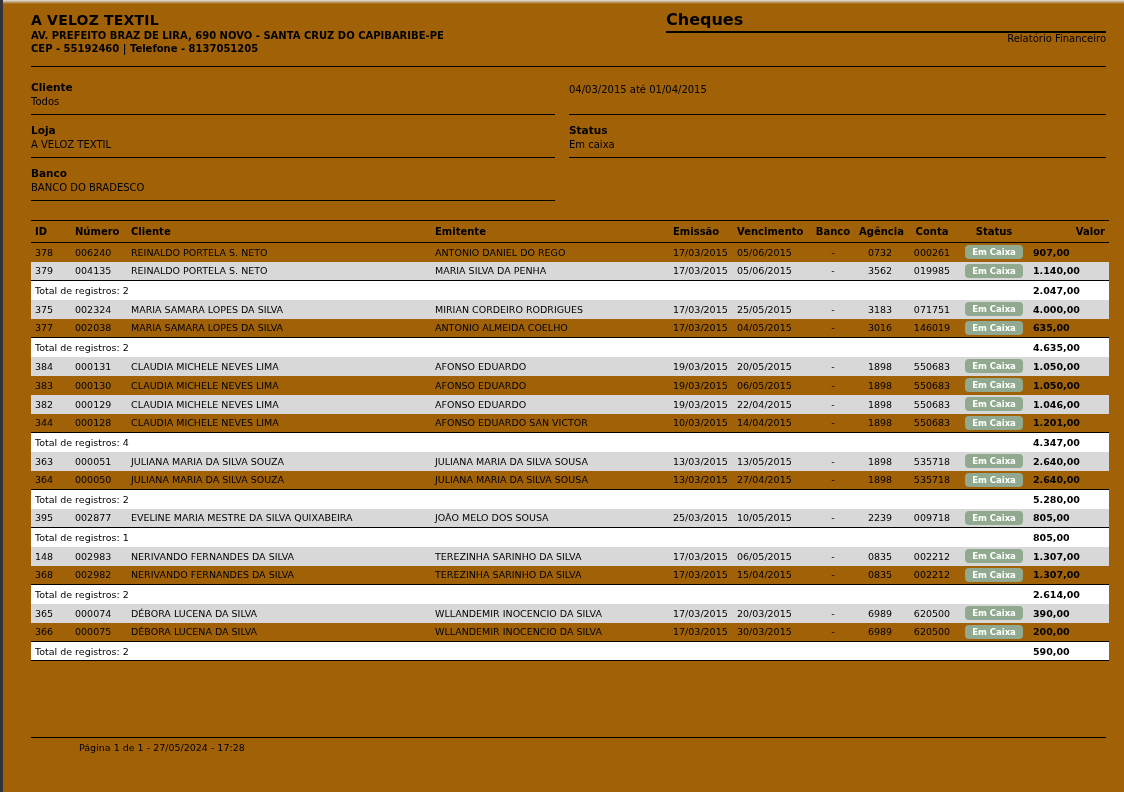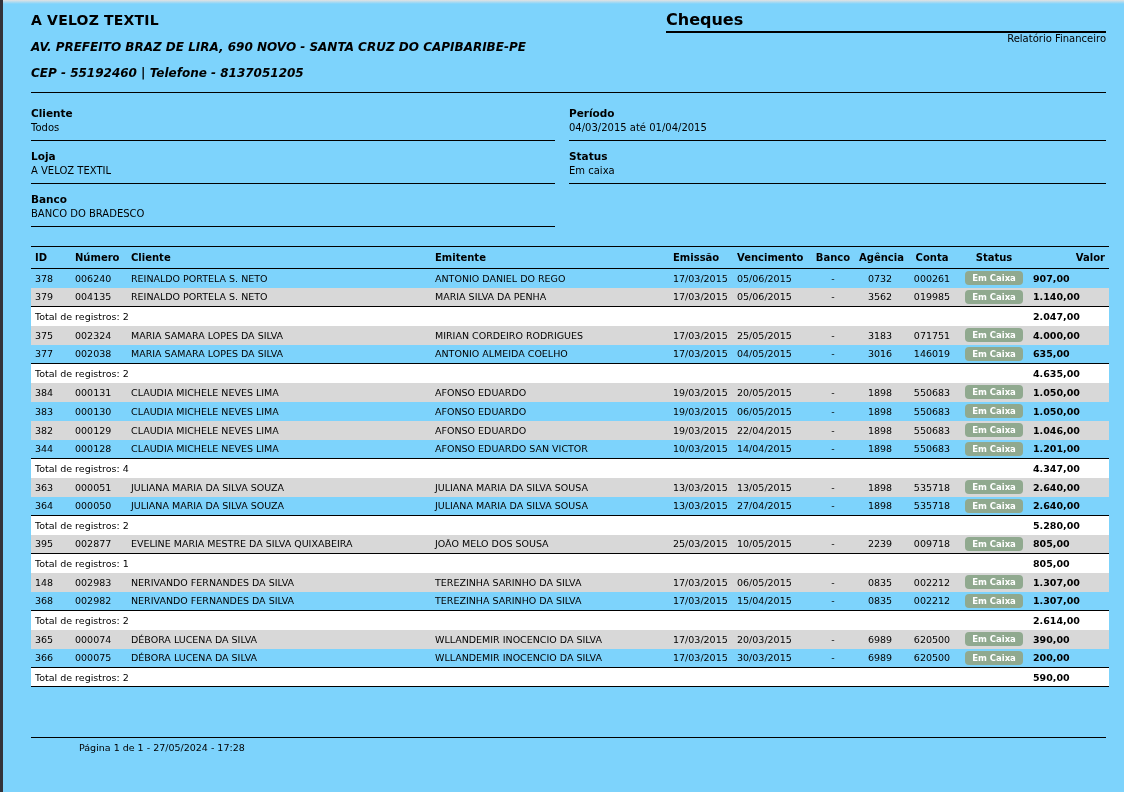--- a/index.html
+++ b/index.html
@@ -1,31 +1,31 @@
 <!DOCTYPE html>
 <html style="--badge-bg: #90a98f; --stripe: #d8d8d8;"><head>
 <meta charset="utf-8">
 <style>
   * { margin:0; padding:0; box-sizing:border-box; }
   html,body { background:#fff; }
   body { font-family:"DejaVu Sans","Liberation Sans",sans-serif; color:#000; }
   .page{
-    position:relative; width:1124px; height:792px; background:#7dd3fc;
+    position:relative; width:1124px; height:792px; background:#a16207;
     border-left:3px solid #33333a; overflow:hidden;
     padding:8px 18px 0 28px;
   }
   .page::before{
     content:''; position:absolute; top:0; left:0; right:0; height:4px;
     background:linear-gradient(#e2e2e2, rgba(255,255,255,0)); pointer-events:none;
   }
   
   .header{ display:flex; align-items:flex-start; }
   .company{ width:635px; padding-top:4px; }
   .company-name{ font-size:14px; font-weight:bold; letter-spacing:.2px; }
-  .company-line{ font-size:12px; font-weight:bold; margin-top:12px;font-style:italic; }
+  .company-line{ font-size:10px; font-weight:bold; margin-top:2px; }
   .title-block{ flex:1; padding-top:2px; }
   .report-title{ font-size:16px; font-weight:bold; border-bottom:2px solid #000; padding-bottom:2px; }
   .report-subtitle{ text-align:right; font-size:10px; font-weight:normal; }
   .header-rule{ border-top:1.5px solid #000; margin-top:12px; }
   
   .filters{ display:grid; grid-template-columns:524px 1fr; column-gap:14px; margin-top:14px; }
   .filter{ border-bottom:1.5px solid #000; padding-bottom:7px; margin-bottom:9px; }
   .filter-label{ font-size:10.5px; font-weight:bold; }
   .filter-value{ font-size:10px; margin-top:3px; }
   .filter-spacer{ border-bottom:none; }
@@ -70,21 +70,20 @@
     </div>
   </div>
   <div class="header-rule"></div>
 
   <div class="filters">
     <div class="filter">
       <div class="filter-label">Cliente</div>
       <div class="filter-value">Todos</div>
     </div>
     <div class="filter">
-      <div class="filter-label">Período</div>
       <div class="filter-value">04/03/2015 até 01/04/2015</div>
     </div>
     <div class="filter">
       <div class="filter-label">Loja</div>
       <div class="filter-value">A VELOZ TEXTIL</div>
     </div>
     <div class="filter">
       <div class="filter-label">Status</div>
       <div class="filter-value">Em caixa</div>
     </div>

